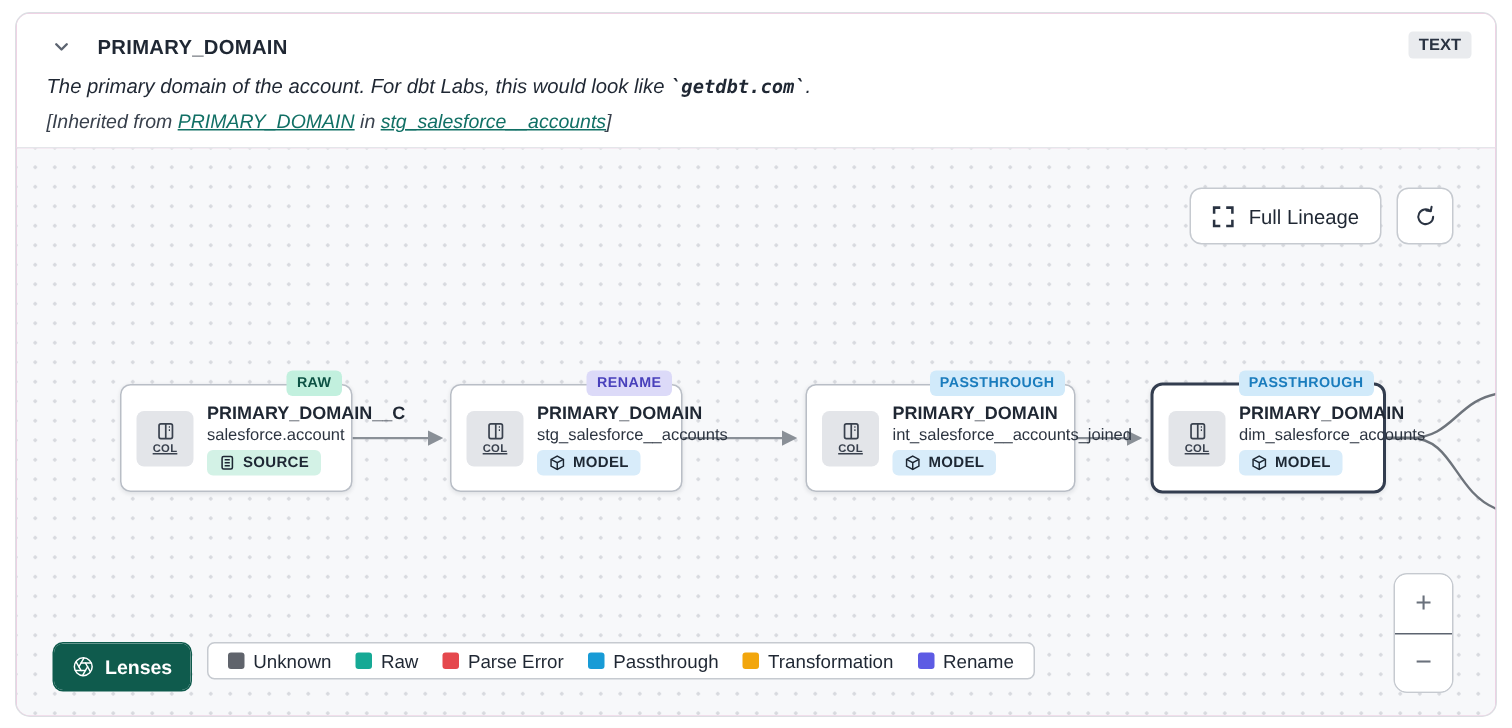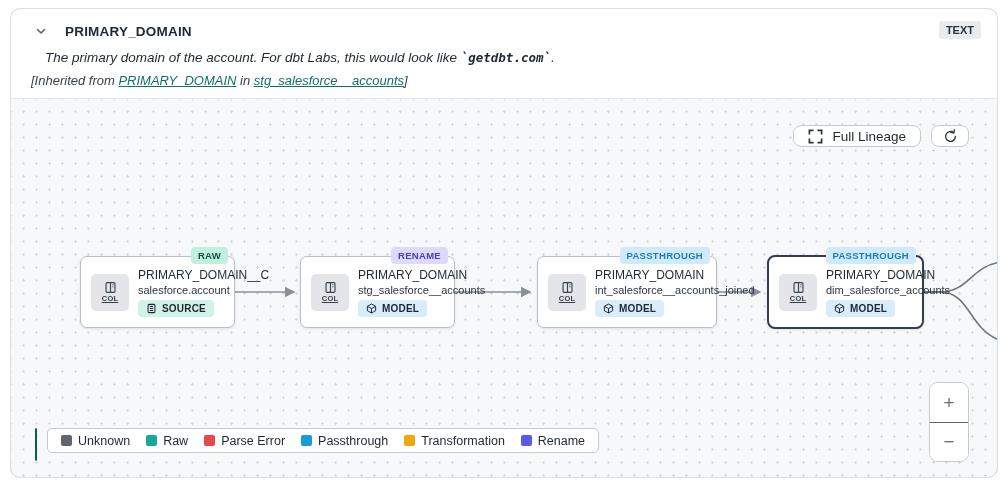--- a/index.html
+++ b/index.html
@@ -6,49 +6,49 @@
   html,body { width:1008px; height:485px; background:#fff; font-family:"Liberation Sans", sans-serif; color:#1f2733; overflow:hidden; }
 
   .panel { position:absolute; left:10px; top:8px; width:988px; height:470px; border:1px solid #dcdfe3; border-radius:10px; overflow:hidden; background:#f9a8d4; }
 
   
   .hdr { position:relative; padding:12px 16px 10px 20px; background:#fff; border-bottom:1px solid #e4e6ea; }
   .hdr-row { display:flex; align-items:center; gap:14px; }
   .chev-btn { display:inline-flex; align-items:center; justify-content:center; width:20px; height:20px; color:#5c6470; cursor:pointer; background:none; border:none; }
   .hdr-title { font-size:13.5px; font-weight:700; letter-spacing:.2px; }
   .type-badge { position:absolute; right:16px; top:12px; background:#e9ebee; color:#2a3342; font-size:11px; font-weight:600; padding:3px 7px; border-radius:3px; }
-  .hdr-desc { margin-top:9px; font-style:italic; font-size:13.5px; color:#1f2733;margin-left:14px; }
+  .hdr-desc { margin-top:9px; font-style:italic; font-size:13.5px; color:#1f2733; }
   .hdr-desc code { font-family:"DejaVu Sans Mono", monospace; font-weight:700; font-size:12.5px; }
   .hdr-inherit { margin-top:8px; font-style:italic; font-size:13px; color:#39414d; }
   .hdr-inherit a { color:#117065; text-decoration:underline; cursor:pointer; }
 
   
   .canvas { position:relative; width:100%; height:384px; background-color:#f7f8fa;
             background-image:radial-gradient(#d7d9de 1px, transparent 1.2px);
             background-size:13px 13px; background-position:6px 6px; }
 
   .top-controls { position:absolute; top:26px; right:28px; display:flex; gap:10px; }
-  .btn { display:inline-flex; align-items:center; gap:9px; background:#fff; border:1px solid #c6cad0; border-radius:8px; height:22px; padding:0 14px; font-size:13.5px; color:#1f2733; cursor:pointer; font-family:inherit;text-align:center; }
+  .btn { display:inline-flex; align-items:center; gap:9px; background:#fff; border:1px solid #c6cad0; border-radius:8px; height:38px; padding:0 14px; font-size:13.5px; color:#1f2733; cursor:pointer; font-family:inherit;text-align:center; }
   .btn.icon-only { width:38px; padding:0; justify-content:center; }
 
   
   .edges { position:absolute; left:0; top:0; width:986px; height:384px; pointer-events:none; }
 
   
   .node { position:absolute; background:#fff; border:1px solid #b9bec6; border-radius:7px; box-shadow:0 1px 3px rgba(20,25,35,.10); height:72px; cursor:pointer; }
   .node.selected { border:2px solid #333d4f; height:74px; border-radius:8px; }
   .node-badge { position:absolute; top:-10px; right:6px; font-size:9.5px; font-weight:700; letter-spacing:.3px; padding:3px 7px; border-radius:4px; }
   .badge-raw { background:#c2f0de; color:#0d5244; }
   .badge-rename { background:#dcdaf8; color:#4840bb; }
   .badge-passthrough { background:#d1eafa; color:#1a7cbd; }
   .node-body { display:flex; align-items:center; gap:9px; padding:9px 10px; height:100%; }
   .col-chip { flex:0 0 auto; display:flex; flex-direction:column; align-items:center; justify-content:center; background:#e3e5e9; border-radius:5px; width:38px; height:37px; color:#39414e;text-decoration:underline; }
   .col-chip .col-txt { font-size:7.5px; font-weight:700; letter-spacing:.2px; }
   .node-main { display:flex; flex-direction:column; gap:2px; min-width:0; }
-  .node-title { font-size:12px; font-weight:400; white-space:nowrap; }
+  .node-title { font-size:12px; font-weight:700; white-space:nowrap; }
   .node-sub { font-size:11px; color:#2c3440; white-space:nowrap; }
   .res-pill { display:inline-flex; align-items:center; gap:5px; align-self:flex-start; margin-top:2px; font-size:10px; font-weight:700; letter-spacing:.2px; padding:3px 8px; border-radius:4px; color:#1d2733; }
   .res-source { background:#d3f2e6; }
   .res-model { background:#d8ecfa; }
 
   
   .bottom-bar { position:absolute; left:24px; top:329px; display:flex; align-items:stretch; gap:10px; }
   .lens-group { display:flex; border:1px solid #0f5b4d; border-radius:7px; overflow:hidden; background:#fff; height:33px; }
   .lens-btn { display:flex; align-items:center; gap:7px; background:#0f5b4d; color:#fff; font-size:13px; font-weight:700; padding:0 12px; border:none; cursor:pointer; font-family:inherit; }
   .lens-select { display:flex; align-items:center; gap:9px; padding:0 12px; font-size:13.5px; color:#1f2733; cursor:pointer; background:#fff; }
@@ -236,20 +236,34 @@
                 </svg>
               </span>
             <span>MODEL</span>
           </span>
         </div>
       </div>
     </div>
 
     <div class="bottom-bar">
       <div class="lens-group">
+        <button class="lens-btn">
+          <span>
+            <svg width="15" height="15" viewBox="0 0 24 24" fill="none" stroke="#fff" stroke-width="1.6" stroke-linecap="round">
+                <circle cx="12" cy="12" r="9.5"></circle>
+                <line x1="14.31" y1="8" x2="19.6" y2="17.2"></line>
+                <line x1="9.69" y1="8" x2="20.3" y2="8"></line>
+                <line x1="7.38" y1="12" x2="12.68" y2="2.8"></line>
+                <line x1="9.69" y1="16" x2="4.4" y2="6.8"></line>
+                <line x1="14.31" y1="16" x2="3.7" y2="16"></line>
+                <line x1="16.62" y1="12" x2="11.32" y2="21.2"></line>
+              </svg>
+          </span>
+          <span>Lenses</span>
+        </button>
       </div>
 
       <div class="legend">
         <span class="legend-item">
             <span class="legend-swatch" style="background: rgb(96, 100, 108);"></span>
             <span>Unknown</span>
           </span>
         <span class="legend-item">
             <span class="legend-swatch" style="background: rgb(22, 169, 149);"></span>
             <span>Raw</span>

